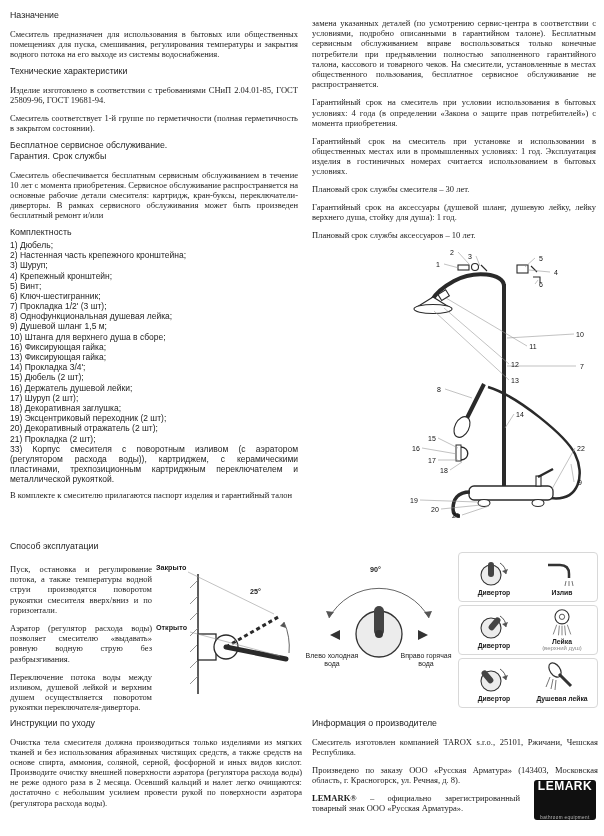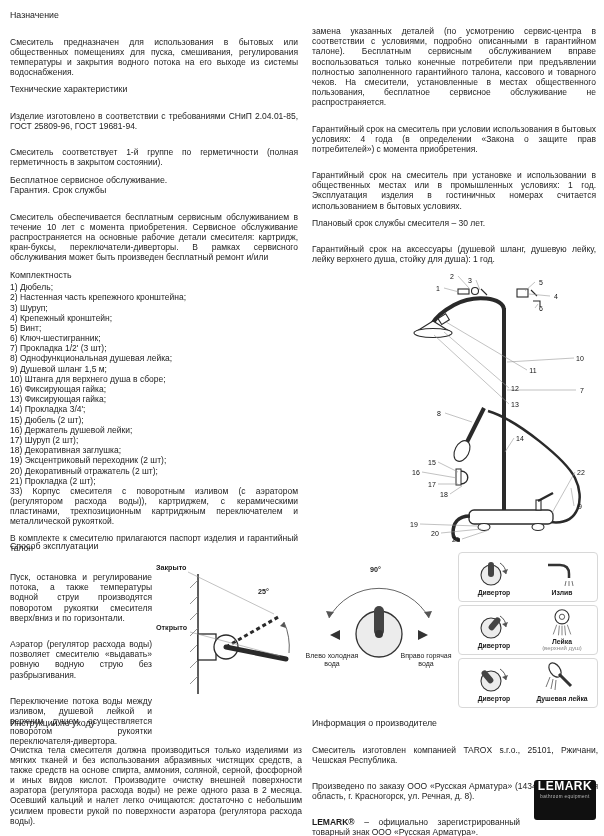--- a/index.html
+++ b/index.html
@@ -4,21 +4,21 @@
 <style>
   html,body { margin:0; padding:0; background:#888; }
   .page {
     position:relative; width:604px; height:836px; margin:0 auto;
     background:#ffffff; color:#1c1c1c; overflow:hidden;
     font-family:"Liberation Sans", sans-serif; font-size:8.5px; line-height:1.2;
   }
   .col { position:absolute; top:10px; }
   .colL { left:10px;  width:288px; }
   .colR { left:312px; width:284px; }
-  p { margin:16px 0 1px 0; text-align:justify; }
+  p { margin:8px 0 1px 0; text-align:justify;font-family:Liberation Serif, serif; }
   .h { font-weight:normal; font-size:8.8px; margin:0 0 2px 0; }
   .mt  { margin-top:7px; }
   .part-item { text-align:justify; }
   .note { margin-top:6px; }
 
   .shower-diagram { position:relative; width:284px; height:296px; margin-top:8px; }
 
   .abs { position:absolute; }
   .op-title { left:10px; top:541px; }
   .op-text  { left:10px; top:556px; width:142px; }
@@ -34,21 +34,21 @@
   .mode-cell{ width:62px; display:flex; flex-direction:column; align-items:center; }
   .mode-lbl { font-size:6.8px; font-weight:bold; text-align:center; line-height:1.1; }
   .mode-sub { font-size:6px; color:#888; text-align:center; line-height:1.1; }
 
   .care { left:10px; top:718px; width:292px; }
   .manu { left:312px; top:718px; width:286px; }
   .manu-p3 { width:208px; }
   .bold { font-weight:bold; }
 
   .logo { left:534px; top:780px; width:62px; height:40px; background:#101010; border-radius:3px;
-          display:flex; flex-direction:column; align-items:center; justify-content:flex-start; }
+          display:flex; flex-direction:column; align-items:center; justify-content:space-between; }
   .logo-text { color:#ffffff; font-weight:bold; font-size:12px; letter-spacing:0.5px; line-height:1; }
   .logo-sub  { color:#bdbdbd; font-size:4.6px; letter-spacing:0.4px; margin-top:2px; }
 </style>
 </head>
 <body>
 
 <div class="page">
 
   <div class="col colL">
     <div class="h">Назначение</div>
@@ -90,20 +90,21 @@
       </div>
     <p class="note">В комплекте к смесителю прилагаются паспорт изделия и гарантийный талон</p>
   </div>
 
   <div class="col colR">
     <p>замена указанных деталей (по усмотрению сервис-центра в соответствии с условиями, подробно описанными в гарантийном талоне). Бесплатным сервисным обслуживанием вправе воспользоваться только конечные потребители при предъявлении полностью заполненного гарантийного талона, кассового и товарного чеков. На смесители, установленные в местах общественного пользования, бесплатное сервисное обслуживание не распространяется.</p>
     <p>Гарантийный срок на смеситель при условии использования в бытовых условиях: 4 года (в определении «Закона о защите прав потребителей») с момента приобретения.</p>
     <p>Гарантийный срок на смеситель при установке и использовании в общественных местах или в промышленных условиях: 1 год. Эксплуатация изделия в гостиничных номерах считается использованием в бытовых условиях.</p>
     <p class="mt">Плановый срок службы смесителя – 30 лет.</p>
     <p>Гарантийный срок на аксессуары (душевой шланг, душевую лейку, лейку верхнего душа, стойку для душа): 1 год.</p>
+    <p>Плановый срок службы аксессуаров – 10 лет.</p>
 
     <div class="shower-diagram">
       <svg id="shower-svg" viewBox="0 0 284 296" width="284" height="296">
 
         <g stroke="#2a2a2a" fill="none" stroke-width="1.1">
           <rect x="146" y="17" width="11" height="5"></rect>
           <circle cx="163" cy="19" r="3.5"></circle>
           <line x1="169" y1="17" x2="175" y2="23"></line>
           <rect x="205" y="17" width="11" height="8"></rect>
           <line x1="219" y1="18" x2="225" y2="24"></line>
@@ -203,21 +204,21 @@
         <circle cx="72" cy="93" r="12" fill="#ffffff" stroke-width="1.3"></circle>
         <line x1="72" y1="93" x2="132" y2="105" stroke-width="5" stroke-linecap="round"></line>
         <line x1="72" y1="93" x2="126" y2="62" stroke-width="3" stroke-dasharray="4 3"></line>
         <path d="M135,99 A62,62 0 0 0 130,68" stroke="#555" stroke-width="0.9"></path>
         <path d="M130,68 l-4,4 l6,2 z" fill="#555" stroke="none"></path>
         <line x1="34" y1="18" x2="120" y2="60" stroke="#999" stroke-width="0.6"></line>
         <line x1="36" y1="78" x2="126" y2="102" stroke="#999" stroke-width="0.6"></line>
       </g>
     </svg>
     <div class="diag-lbl" style="left:2px;  top:10px;">Закрыто</div>
-    <div class="diag-lbl" style="left:104px; top:34px;">25°</div>
+    <div class="diag-lbl" style="left:96px; top:34px;">25°</div>
     <div class="diag-lbl" style="left:2px;  top:70px;">Открыто</div>
   </div>
 
   <div class="abs op-diagB">
     <svg viewBox="0 0 150 150" width="150" height="150">
       <path d="M25,64 A57,57 0 0 1 125,64" stroke="#555" stroke-width="0.9" fill="none"></path>
       <path d="M25,64 l-3,-7 l8,1 z" fill="#555"></path>
       <path d="M125,64 l3,-7 l-8,1 z" fill="#555"></path>
       <circle cx="75" cy="80" r="23" fill="#ececec" stroke="#333" stroke-width="1.3"></circle>
       <rect x="70" y="52" width="10" height="30" rx="5" fill="#444"></rect>

